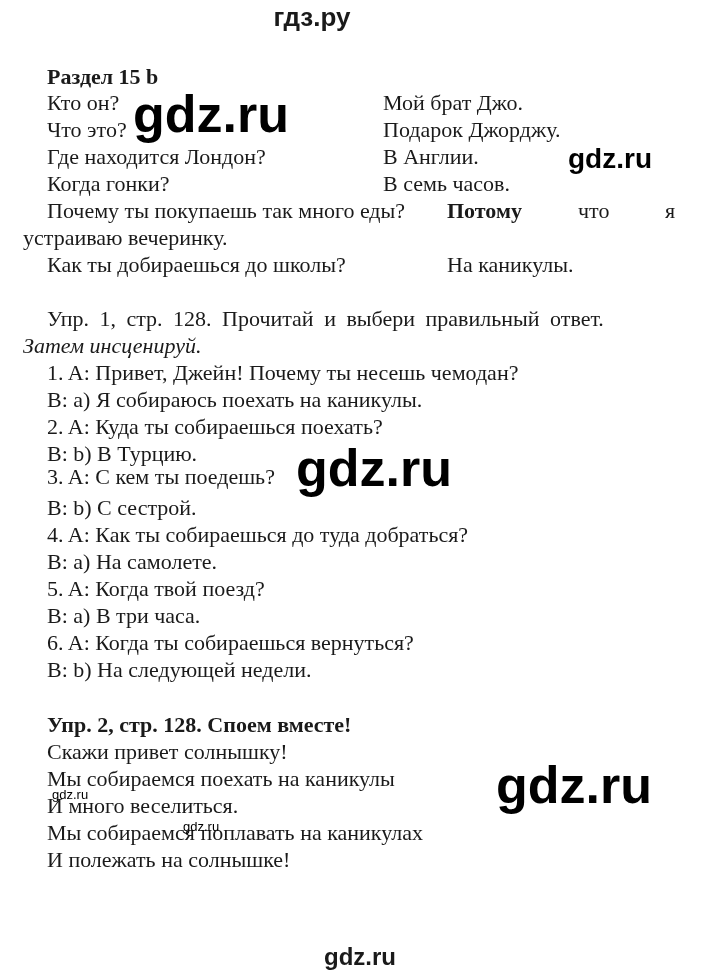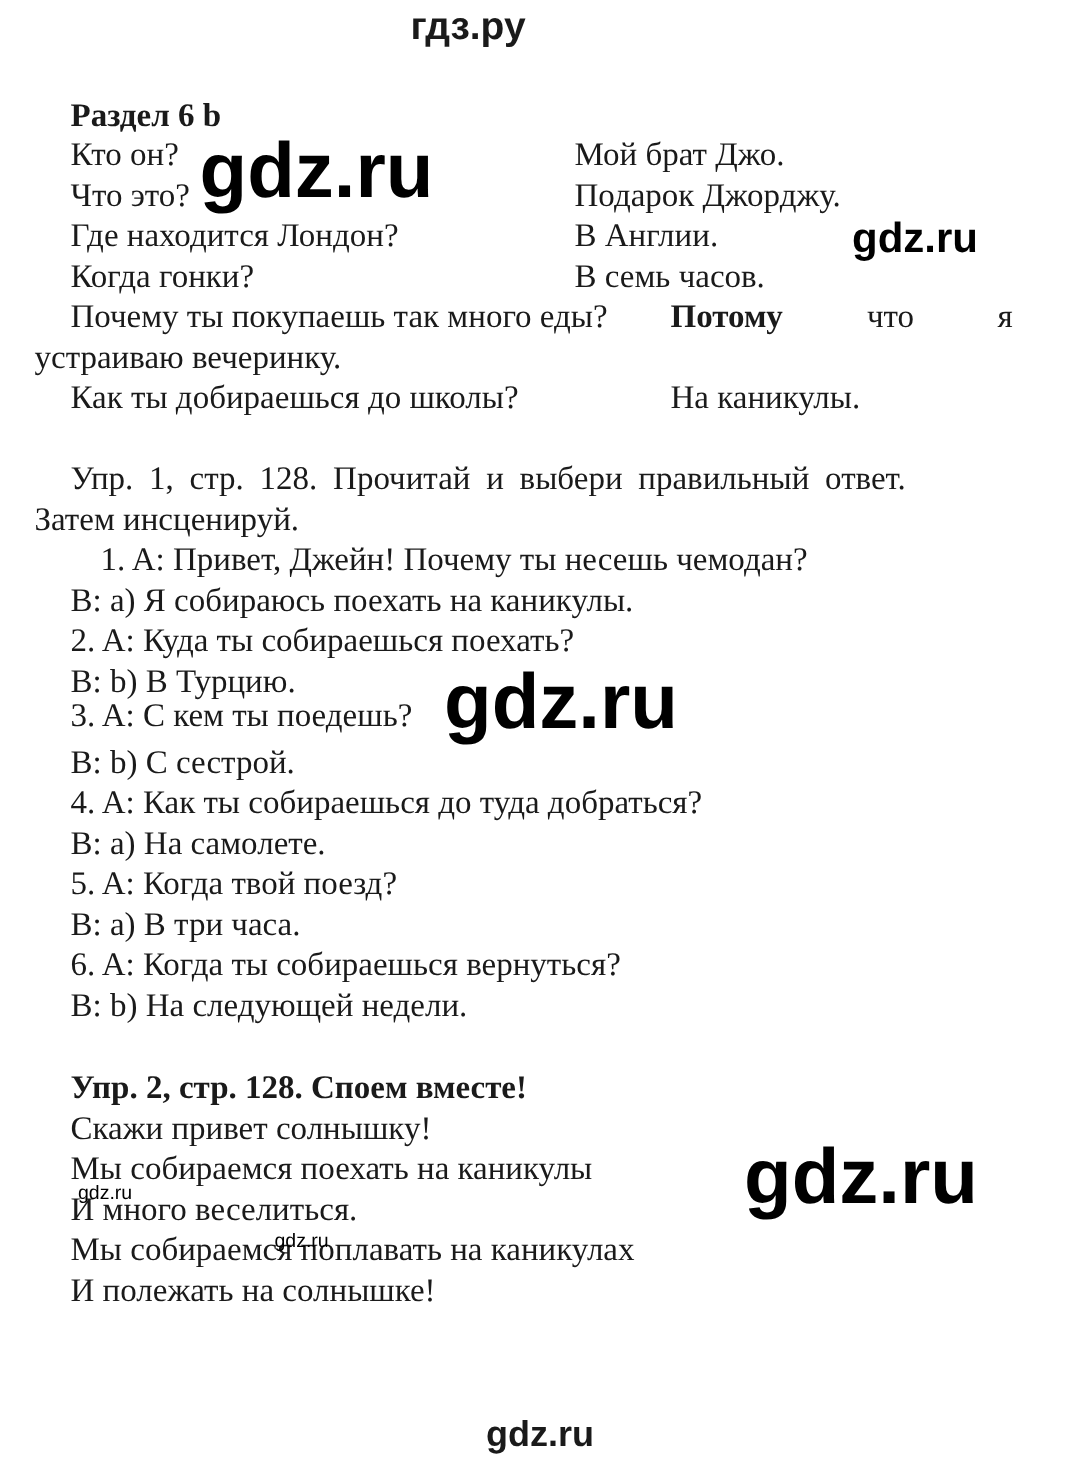--- a/index.html
+++ b/index.html
@@ -11,21 +11,21 @@
   .b { font-weight: bold; }
   .wm { font-family: "Liberation Sans", "DejaVu Sans", sans-serif; font-weight: bold; color: #000; }
   .header { left: 0; width: 624px; top: 2px; text-align: center; font-size: 26px; line-height: 30px; }
   .footer { left: 0; width: 720px; top: 943px; text-align: center; font-size: 24px; line-height: 28px; }
 </style>
 </head>
 <body>
 
 <div class="abs sans b header">гдз.ру</div>
 
-<div class="abs serif t b" style="left:47px; top:64px;">Раздел 6 b</div>
+<div class="abs serif t b" style="left:47px; top:64px;">Раздел 15 b</div>
 
 <div>
   <div class="abs serif t" style="left:47px; top:90px;">Кто он?</div>
   <div class="abs serif t" style="left:383px; top:90px;">Мой брат Джо.</div>
 
   <div class="abs serif t" style="left:47px; top:117px;">Что это?</div>
   <div class="abs serif t" style="left:383px; top:117px;">Подарок Джорджу.</div>
 
   <div class="abs serif t" style="left:47px; top:144px;">Где находится Лондон?</div>
   <div class="abs serif t" style="left:383px; top:144px;">В Англии.</div>
@@ -41,24 +41,24 @@
   <div class="abs serif t" style="left:665px; top:198px;">я</div>
   <div class="abs serif t" style="left:23px; top:225px;">устраиваю вечеринку.</div>
 </div>
 
 <div>
   <div class="abs serif t" style="left:47px; top:252px;">Как ты добираешься до школы?</div>
   <div class="abs serif t" style="left:447px; top:252px;">На каникулы.</div>
 </div>
 
 <div class="abs serif t" style="left:47px; top:306px; word-spacing:5px;">Упр. 1, стр. 128. Прочитай и выбери правильный ответ.</div>
-<div class="abs serif t" style="left:23px; top:333px;">Затем инсценируй.</div>
+<div class="abs serif t" style="left:23px; top:333px;font-style:italic;">Затем инсценируй.</div>
 
 <div>
-  <div class="abs serif t" style="left:47px; top:360px;margin-left:20px;">1. A: Привет, Джейн! Почему ты несешь чемодан?</div>
+  <div class="abs serif t" style="left:47px; top:360px;">1. A: Привет, Джейн! Почему ты несешь чемодан?</div>
   <div class="abs serif t" style="left:47px; top:387px;">B: a) Я собираюсь поехать на каникулы.</div>
   <div class="abs serif t" style="left:47px; top:414px;">2. A: Куда ты собираешься поехать?</div>
   <div class="abs serif t" style="left:47px; top:441px;">B: b) В Турцию.</div>
   <div class="abs serif t" style="left:47px; top:464px;">3. A: С кем ты поедешь?</div>
   <div class="abs serif t" style="left:47px; top:495px;">B: b) С сестрой.</div>
   <div class="abs serif t" style="left:47px; top:522px;">4. A: Как ты собираешься до туда добраться?</div>
   <div class="abs serif t" style="left:47px; top:549px;">B: a) На самолете.</div>
   <div class="abs serif t" style="left:47px; top:576px;">5. A: Когда твой поезд?</div>
   <div class="abs serif t" style="left:47px; top:603px;">B: a) В три часа.</div>
   <div class="abs serif t" style="left:47px; top:630px;">6. A: Когда ты собираешься вернуться?</div>

